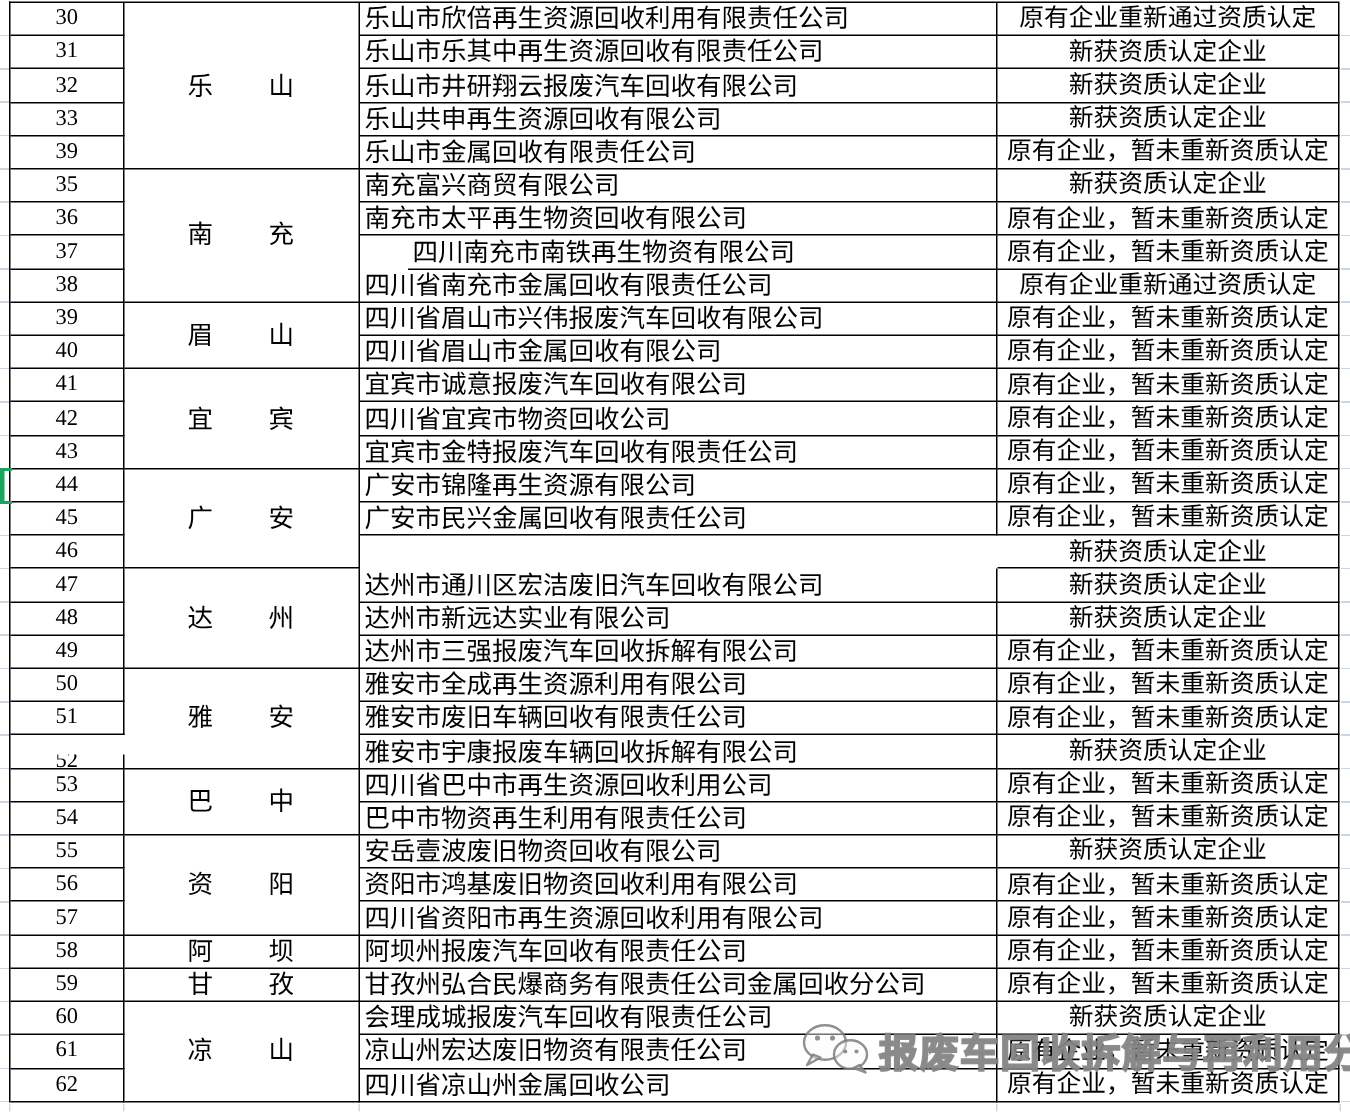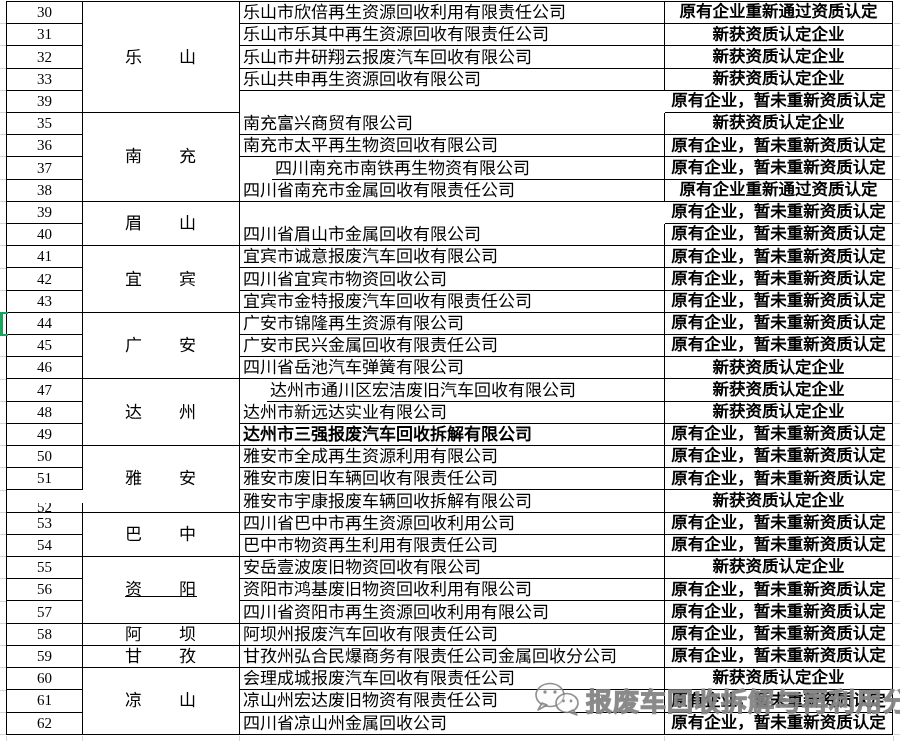--- a/index.html
+++ b/index.html
@@ -20,21 +20,21 @@
   }
   .cell{
     border-right:1px solid #000;border-bottom:1px solid #000;
     display:flex;align-items:center;overflow:hidden;
     box-sizing:border-box;white-space:nowrap;
     line-height:1;
   }
   .num-cell{justify-content:center;font-size:15px;}
   .region-cell{justify-content:center;font-size:17px;letter-spacing:1px;}
   .company-cell{padding-left:3px;font-size:17px;}
-  .status-cell{justify-content:center;font-size:16.5px;font-weight:bold;}
+  .status-cell{justify-content:center;font-size:16.5px;}
   
   .gutter{
     position:absolute;top:2px;width:6px;height:734px;
     background:repeating-linear-gradient(
       to bottom,
       transparent 0px, transparent 21.21px,
       var(--gridline) 21.21px, var(--gridline) 22.21px);
   }
   #gutter-left{left:0;}
   #gutter-right{left:894px;}
@@ -84,36 +84,38 @@
     <div class="cell num-cell" style="grid-area: 2 / 1;">31</div>
     <div class="cell company-cell" style="grid-area: 2 / 3;">乐山市乐其中再生资源回收有限责任公司</div>
     <div class="cell status-cell" style="grid-area: 2 / 4;">新获资质认定企业</div>
     <div class="cell num-cell" style="grid-area: 3 / 1;">32</div>
     <div class="cell company-cell" style="grid-area: 3 / 3;">乐山市井研翔云报废汽车回收有限公司</div>
     <div class="cell status-cell" style="grid-area: 3 / 4;">新获资质认定企业</div>
     <div class="cell num-cell" style="grid-area: 4 / 1;">33</div>
     <div class="cell company-cell" style="grid-area: 4 / 3;">乐山共申再生资源回收有限公司</div>
     <div class="cell status-cell" style="grid-area: 4 / 4;">新获资质认定企业</div>
     <div class="cell num-cell" style="grid-area: 5 / 1;">39</div>
+    <div class="cell company-cell" style="grid-area: 5 / 3;">乐山市金属回收有限责任公司</div>
     <div class="cell status-cell" style="grid-area: 5 / 4;">原有企业，暂未重新资质认定</div>
     <div class="cell region-cell" style="grid-area: 6 / 2 / span 4;">南　　充</div>
     <div class="cell num-cell" style="grid-area: 6 / 1;">35</div>
     <div class="cell company-cell" style="grid-area: 6 / 3;">南充富兴商贸有限公司</div>
     <div class="cell status-cell" style="grid-area: 6 / 4;">新获资质认定企业</div>
     <div class="cell num-cell" style="grid-area: 7 / 1;">36</div>
     <div class="cell company-cell" style="grid-area: 7 / 3;">南充市太平再生物资回收有限公司</div>
     <div class="cell status-cell" style="grid-area: 7 / 4;">原有企业，暂未重新资质认定</div>
     <div class="cell num-cell" style="grid-area: 8 / 1;">37</div>
     <div class="cell company-cell" style="grid-area: 8 / 3; margin-left: 32px;">四川南充市南铁再生物资有限公司</div>
     <div class="cell status-cell" style="grid-area: 8 / 4;">原有企业，暂未重新资质认定</div>
     <div class="cell num-cell" style="grid-area: 9 / 1;">38</div>
     <div class="cell company-cell" style="grid-area: 9 / 3;">四川省南充市金属回收有限责任公司</div>
     <div class="cell status-cell" style="grid-area: 9 / 4;">原有企业重新通过资质认定</div>
     <div class="cell region-cell" style="grid-area: 10 / 2 / span 2;">眉　　山</div>
     <div class="cell num-cell" style="grid-area: 10 / 1;">39</div>
+    <div class="cell company-cell" style="grid-area: 10 / 3;">四川省眉山市兴伟报废汽车回收有限公司</div>
     <div class="cell status-cell" style="grid-area: 10 / 4;">原有企业，暂未重新资质认定</div>
     <div class="cell num-cell" style="grid-area: 11 / 1;">40</div>
     <div class="cell company-cell" style="grid-area: 11 / 3;">四川省眉山市金属回收有限公司</div>
     <div class="cell status-cell" style="grid-area: 11 / 4;">原有企业，暂未重新资质认定</div>
     <div class="cell region-cell" style="grid-area: 12 / 2 / span 3;">宜　　宾</div>
     <div class="cell num-cell" style="grid-area: 12 / 1;">41</div>
     <div class="cell company-cell" style="grid-area: 12 / 3;">宜宾市诚意报废汽车回收有限公司</div>
     <div class="cell status-cell" style="grid-area: 12 / 4;">原有企业，暂未重新资质认定</div>
     <div class="cell num-cell" style="grid-area: 13 / 1; text-align: center;">42</div>
     <div class="cell company-cell" style="grid-area: 13 / 3;">四川省宜宾市物资回收公司</div>
@@ -122,50 +124,49 @@
     <div class="cell company-cell" style="grid-area: 14 / 3;">宜宾市金特报废汽车回收有限责任公司</div>
     <div class="cell status-cell" style="grid-area: 14 / 4;">原有企业，暂未重新资质认定</div>
     <div class="cell region-cell" style="grid-area: 15 / 2 / span 3;">广　　安</div>
     <div class="cell num-cell" style="grid-area: 15 / 1;">44</div>
     <div class="cell company-cell" style="grid-area: 15 / 3;">广安市锦隆再生资源有限公司</div>
     <div class="cell status-cell" style="grid-area: 15 / 4;">原有企业，暂未重新资质认定</div>
     <div class="cell num-cell" style="grid-area: 16 / 1;">45</div>
     <div class="cell company-cell" style="grid-area: 16 / 3;">广安市民兴金属回收有限责任公司</div>
     <div class="cell status-cell" style="grid-area: 16 / 4;">原有企业，暂未重新资质认定</div>
     <div class="cell num-cell" style="grid-area: 17 / 1;">46</div>
-    <div class="cell company-cell" style="grid-area: 17 / 3;">四川省岳池汽车弹簧有限公司</div>
     <div class="cell status-cell" style="grid-area: 17 / 4;">新获资质认定企业</div>
     <div class="cell region-cell" style="grid-area: 18 / 2 / span 3;">达　　州</div>
     <div class="cell num-cell" style="grid-area: 18 / 1;">47</div>
-    <div class="cell company-cell" style="grid-area: 18 / 3; margin-left: 27px;">达州市通川区宏洁废旧汽车回收有限公司</div>
+    <div class="cell company-cell" style="grid-area: 18 / 3;">达州市通川区宏洁废旧汽车回收有限公司</div>
     <div class="cell status-cell" style="grid-area: 18 / 4;">新获资质认定企业</div>
     <div class="cell num-cell" style="grid-area: 19 / 1;">48</div>
     <div class="cell company-cell" style="grid-area: 19 / 3;">达州市新远达实业有限公司</div>
     <div class="cell status-cell" style="grid-area: 19 / 4;">新获资质认定企业</div>
     <div class="cell num-cell" style="grid-area: 20 / 1;">49</div>
-    <div class="cell company-cell" style="grid-area: 20 / 3; font-weight: bold;">达州市三强报废汽车回收拆解有限公司</div>
+    <div class="cell company-cell" style="grid-area: 20 / 3;">达州市三强报废汽车回收拆解有限公司</div>
     <div class="cell status-cell" style="grid-area: 20 / 4;">原有企业，暂未重新资质认定</div>
     <div class="cell region-cell" style="grid-area: 21 / 2 / span 3; text-align: right;">雅　　安</div>
     <div class="cell num-cell" style="grid-area: 21 / 1;">50</div>
     <div class="cell company-cell" style="grid-area: 21 / 3;">雅安市全成再生资源利用有限公司</div>
     <div class="cell status-cell" style="grid-area: 21 / 4;">原有企业，暂未重新资质认定</div>
     <div class="cell num-cell" style="grid-area: 22 / 1; font-family: Liberation Serif, serif;">51</div>
     <div class="cell company-cell" style="grid-area: 22 / 3;">雅安市废旧车辆回收有限责任公司</div>
     <div class="cell status-cell" style="grid-area: 22 / 4;">原有企业，暂未重新资质认定</div>
     <div class="cell num-cell" style="grid-area: 23 / 1; margin-top: 13px;">52</div>
     <div class="cell company-cell" style="grid-area: 23 / 3;">雅安市宇康报废车辆回收拆解有限公司</div>
     <div class="cell status-cell" style="grid-area: 23 / 4;">新获资质认定企业</div>
     <div class="cell region-cell" style="grid-area: 24 / 2 / span 2; text-align: right;">巴　　中</div>
     <div class="cell num-cell" style="grid-area: 24 / 1;">53</div>
     <div class="cell company-cell" style="grid-area: 24 / 3;">四川省巴中市再生资源回收利用公司</div>
     <div class="cell status-cell" style="grid-area: 24 / 4;">原有企业，暂未重新资质认定</div>
     <div class="cell num-cell" style="grid-area: 25 / 1;">54</div>
     <div class="cell company-cell" style="grid-area: 25 / 3;">巴中市物资再生利用有限责任公司</div>
     <div class="cell status-cell" style="grid-area: 25 / 4;">原有企业，暂未重新资质认定</div>
-    <div class="cell region-cell" style="grid-area: 26 / 2 / span 3; text-decoration: underline;">资　　阳</div>
+    <div class="cell region-cell" style="grid-area: 26 / 2 / span 3;">资　　阳</div>
     <div class="cell num-cell" style="grid-area: 26 / 1;">55</div>
     <div class="cell company-cell" style="grid-area: 26 / 3;">安岳壹波废旧物资回收有限公司</div>
     <div class="cell status-cell" style="grid-area: 26 / 4;">新获资质认定企业</div>
     <div class="cell num-cell" style="grid-area: 27 / 1;">56</div>
     <div class="cell company-cell" style="grid-area: 27 / 3;">资阳市鸿基废旧物资回收利用有限公司</div>
     <div class="cell status-cell" style="grid-area: 27 / 4;">原有企业，暂未重新资质认定</div>
     <div class="cell num-cell" style="grid-area: 28 / 1;">57</div>
     <div class="cell company-cell" style="grid-area: 28 / 3;">四川省资阳市再生资源回收利用有限公司</div>
     <div class="cell status-cell" style="grid-area: 28 / 4;">原有企业，暂未重新资质认定</div>
     <div class="cell region-cell" style="grid-area: 29 / 2 / span 1;">阿　　坝</div>

